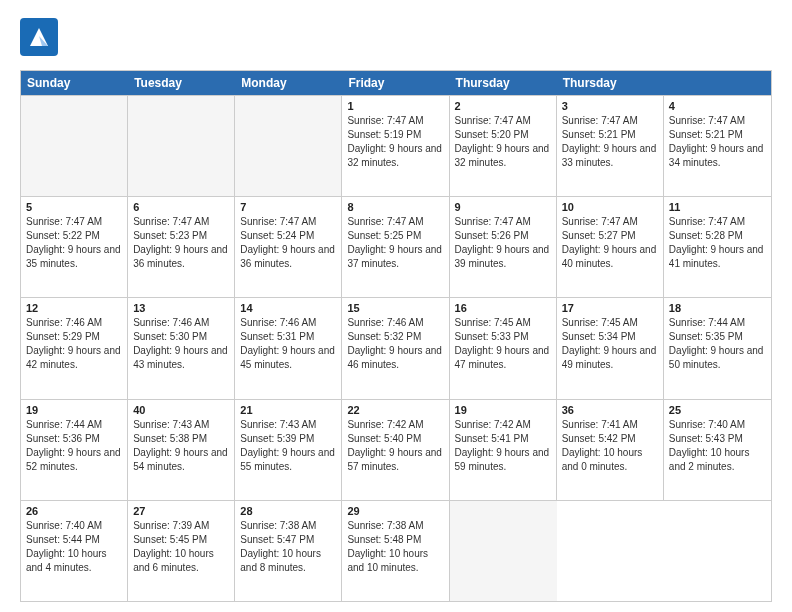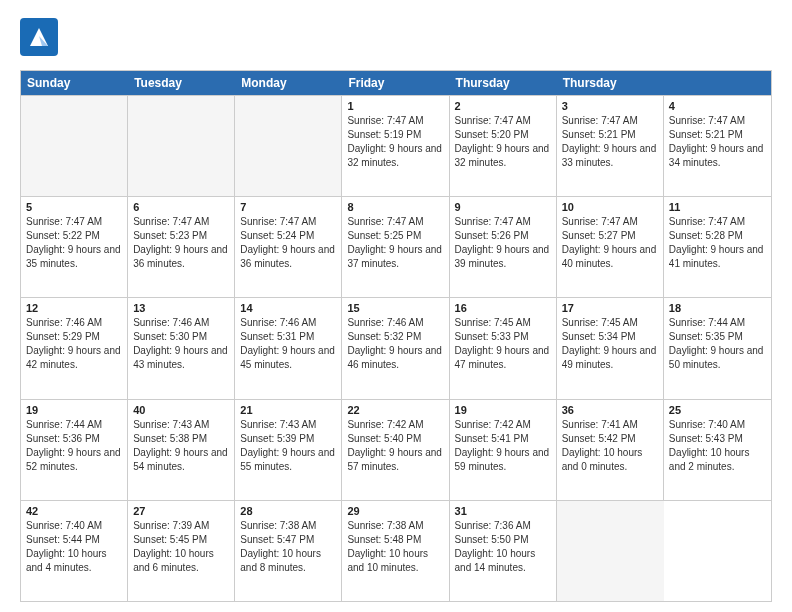--- a/index.html
+++ b/index.html
@@ -237,36 +237,32 @@
             <div class="day-number">36</div>
             <div class="day-info">Sunrise: 7:41 AM<br>Sunset: 5:42 PM<br>Daylight: 10 hours and 0 minutes.</div>
           </div>
           <div class="cal-cell">
             <div class="day-number">25</div>
             <div class="day-info">Sunrise: 7:40 AM<br>Sunset: 5:43 PM<br>Daylight: 10 hours and 2 minutes.</div>
           </div>
         </div>
         <div class="cal-row">
           <div class="cal-cell">
-            <div class="day-number">42</div>
+            <div class="day-number">26</div>
             <div class="day-info">Sunrise: 7:40 AM<br>Sunset: 5:44 PM<br>Daylight: 10 hours and 4 minutes.</div>
           </div>
           <div class="cal-cell">
             <div class="day-number">27</div>
             <div class="day-info">Sunrise: 7:39 AM<br>Sunset: 5:45 PM<br>Daylight: 10 hours and 6 minutes.</div>
           </div>
           <div class="cal-cell">
             <div class="day-number">28</div>
             <div class="day-info">Sunrise: 7:38 AM<br>Sunset: 5:47 PM<br>Daylight: 10 hours and 8 minutes.</div>
           </div>
           <div class="cal-cell">
             <div class="day-number">29</div>
             <div class="day-info">Sunrise: 7:38 AM<br>Sunset: 5:48 PM<br>Daylight: 10 hours and 10 minutes.</div>
-          </div>
-          <div class="cal-cell">
-            <div class="day-number">31</div>
-            <div class="day-info">Sunrise: 7:36 AM<br>Sunset: 5:50 PM<br>Daylight: 10 hours and 14 minutes.</div>
           </div>
           <div class="cal-cell empty"></div>
         </div>
       </div>
   </div>
 </div>
 
 </body></html>

